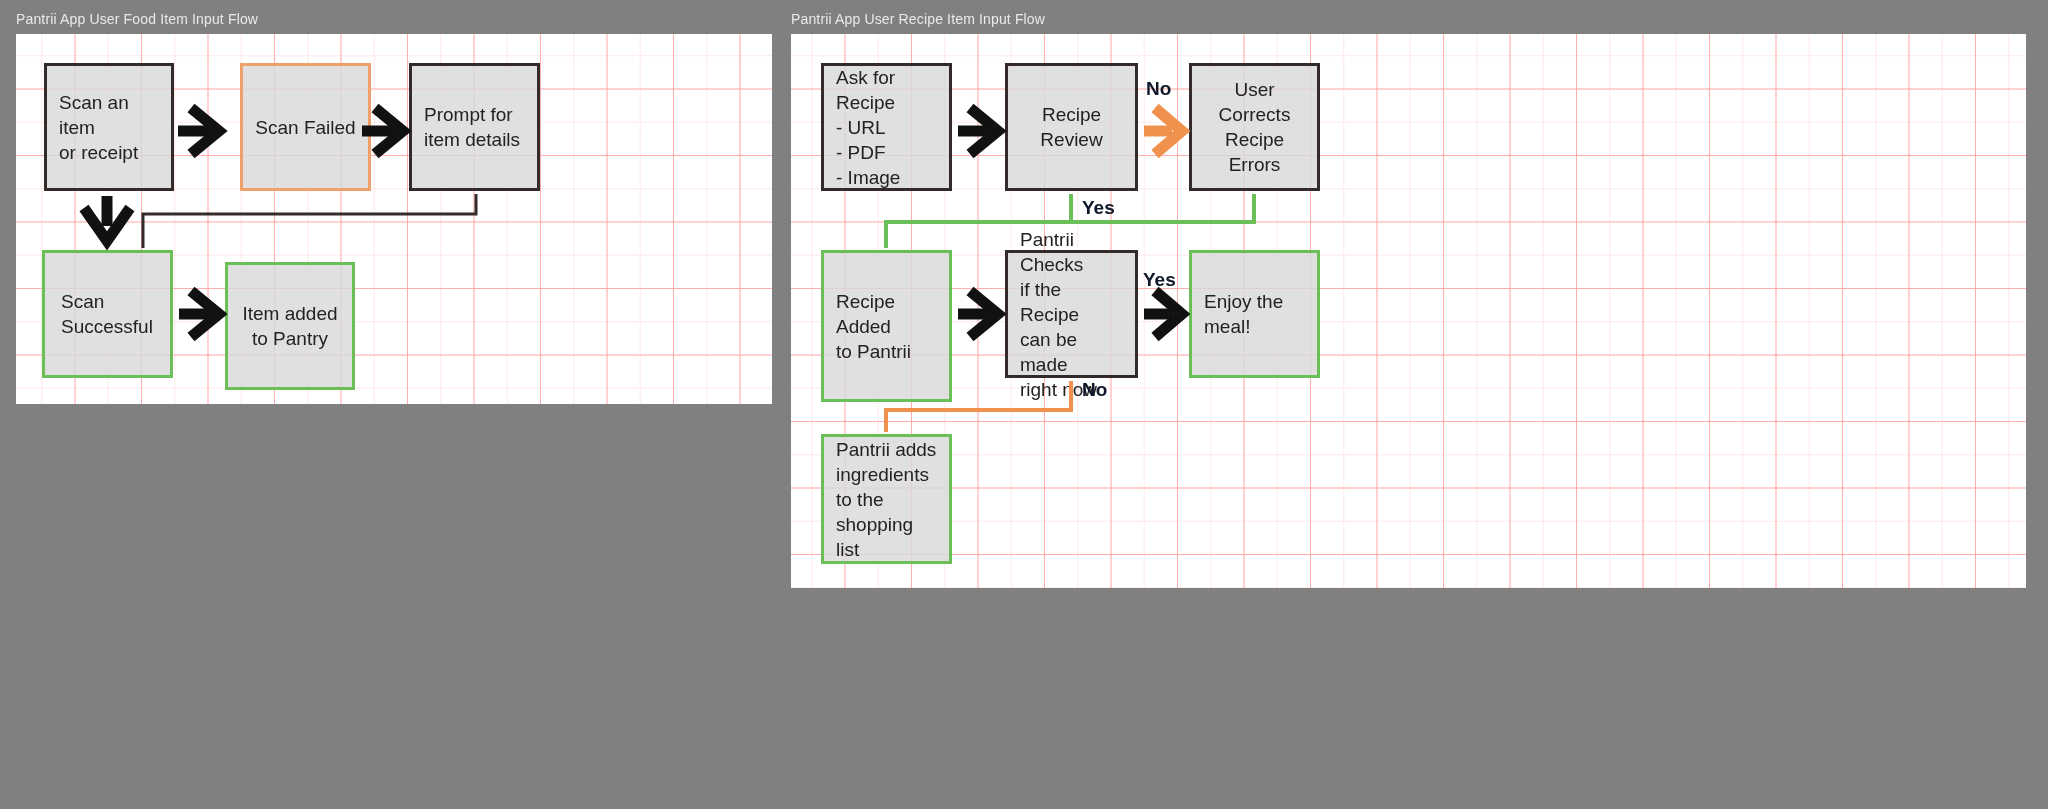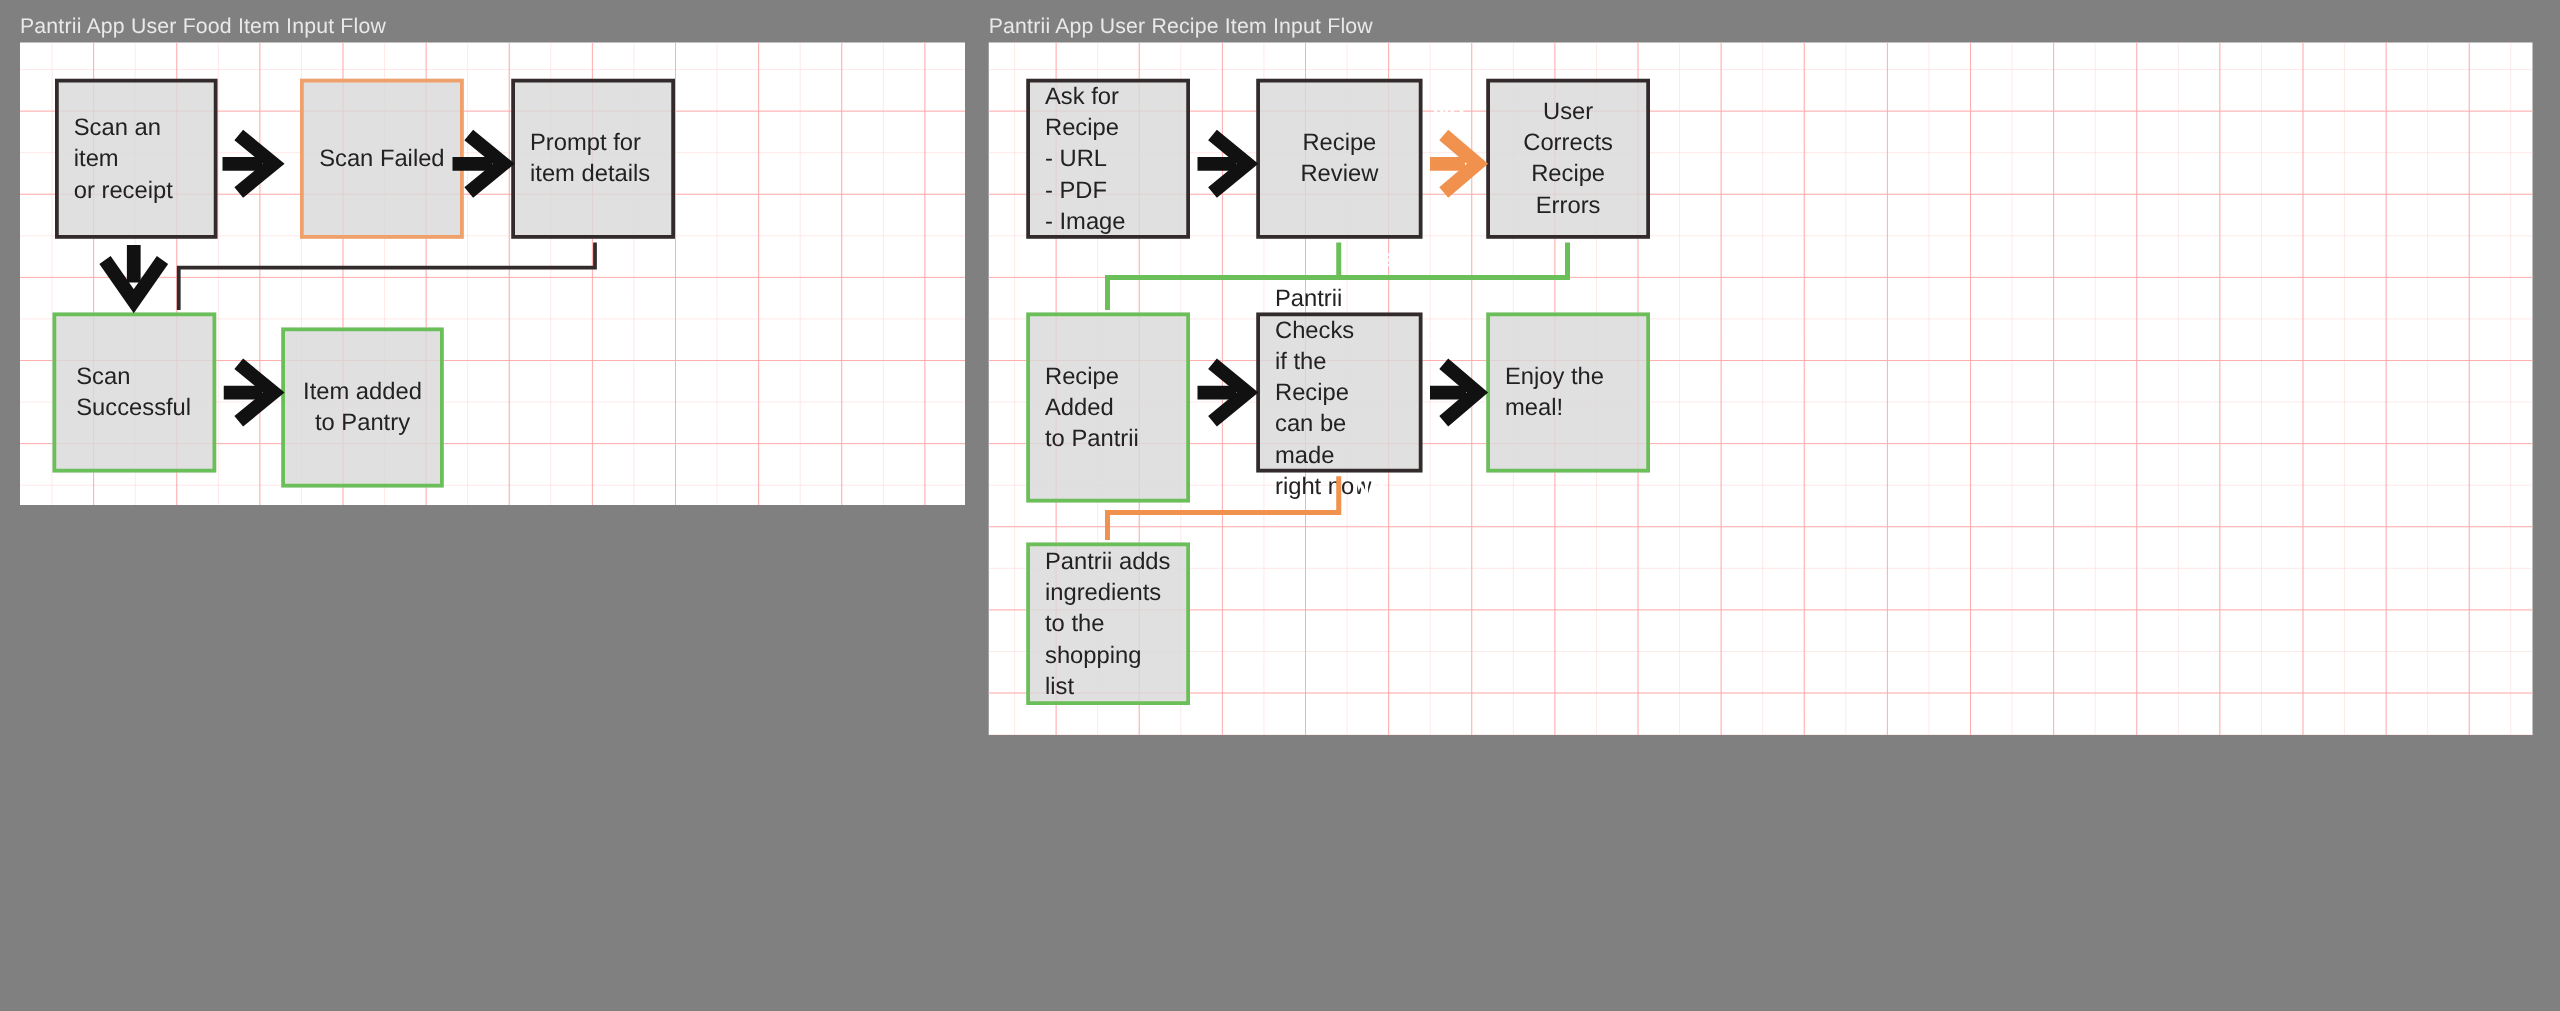--- a/index.html
+++ b/index.html
@@ -6,21 +6,21 @@
   body{
     width:2048px;height:809px;
     background:#808080;
     font-family:"Liberation Sans", sans-serif;
     overflow:hidden;
     position:relative;
   }
   .panel-title{
     position:absolute;
     color:#e9e9e9;
-    font-size:17px;
+    font-size:14px;
     letter-spacing:.15px;
     white-space:nowrap;
   }
   .canvas{
     position:absolute;
     background-color:#ffffff;
     background-image:
       linear-gradient(to right, rgba(255,170,170,.95) 1px, transparent 1px),
       linear-gradient(to bottom, rgba(255,170,170,.95) 1px, transparent 1px),
       linear-gradient(to right, rgba(255,205,205,.45) 1px, transparent 1px),
@@ -51,21 +51,21 @@
   }
   .node.center .txt{ width:100%; text-align:center;}
   .b-dark{ border:3px solid #332b2b;}
   .b-green{ border:3px solid #6bbf59;}
   .b-orange{ border:3px solid #f0a06a;margin-left:15px;}
 
   .lbl{
     position:absolute;
     font-size:19px;
     font-weight:bold;
-    color:#ffffff;
+    color:#0f172a;
     white-space:nowrap;
   }
   svg.overlay{ position:absolute; left:0; top:0; pointer-events:none; overflow:visible;}
 </style>
 </head>
 <body>
 
 <div class="panel-title" style="left:16px; top:11px;">Pantrii App User Food Item Input Flow</div>
 
 <div class="canvas" id="canvas-left"></div>

